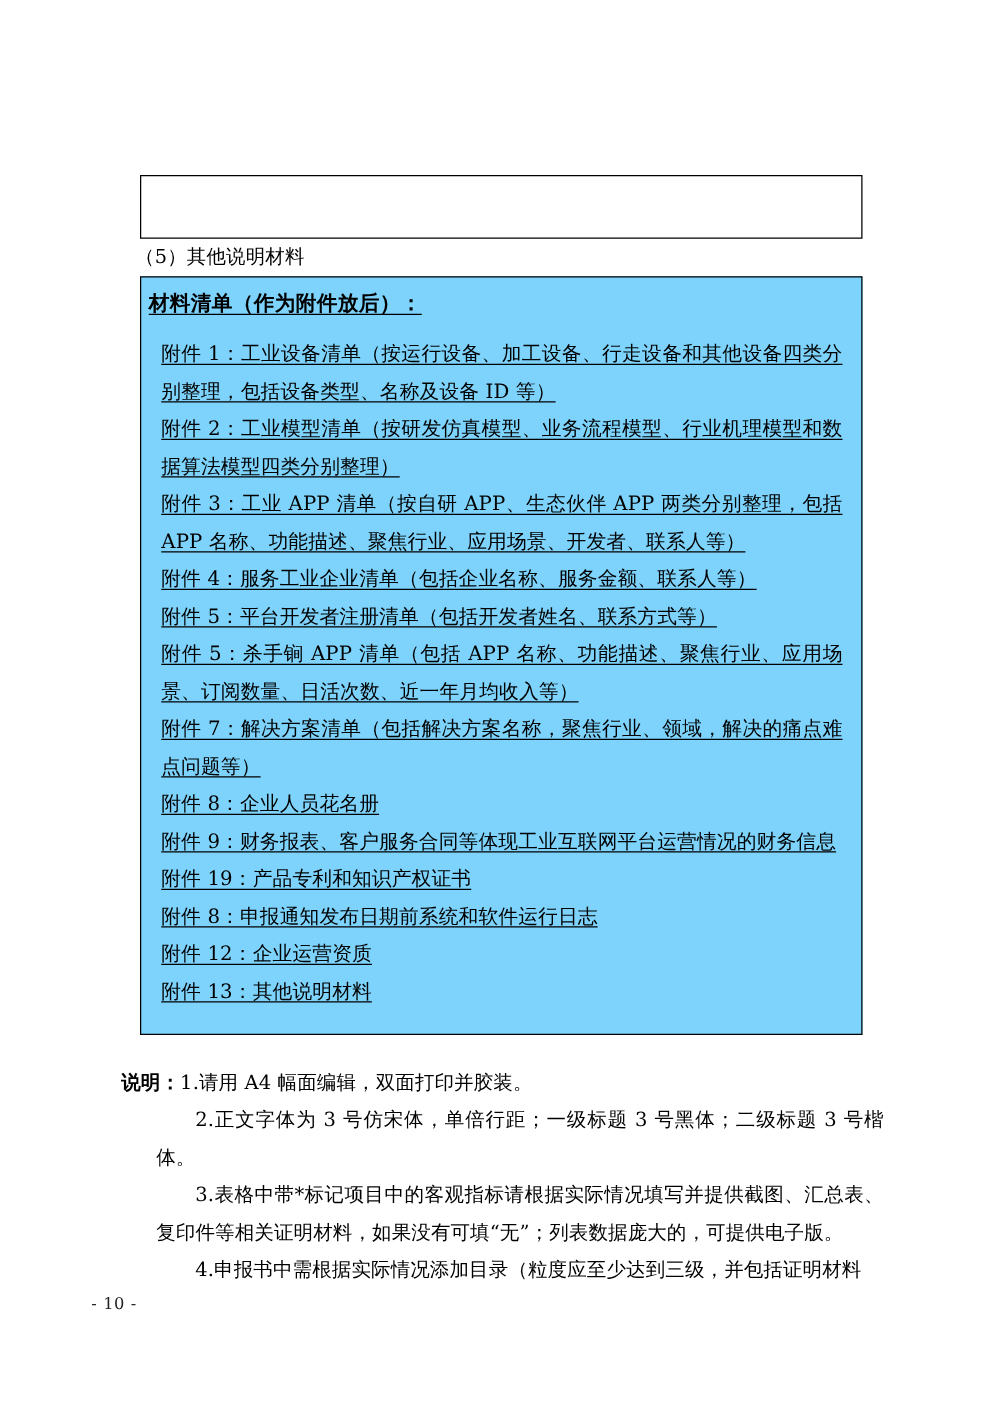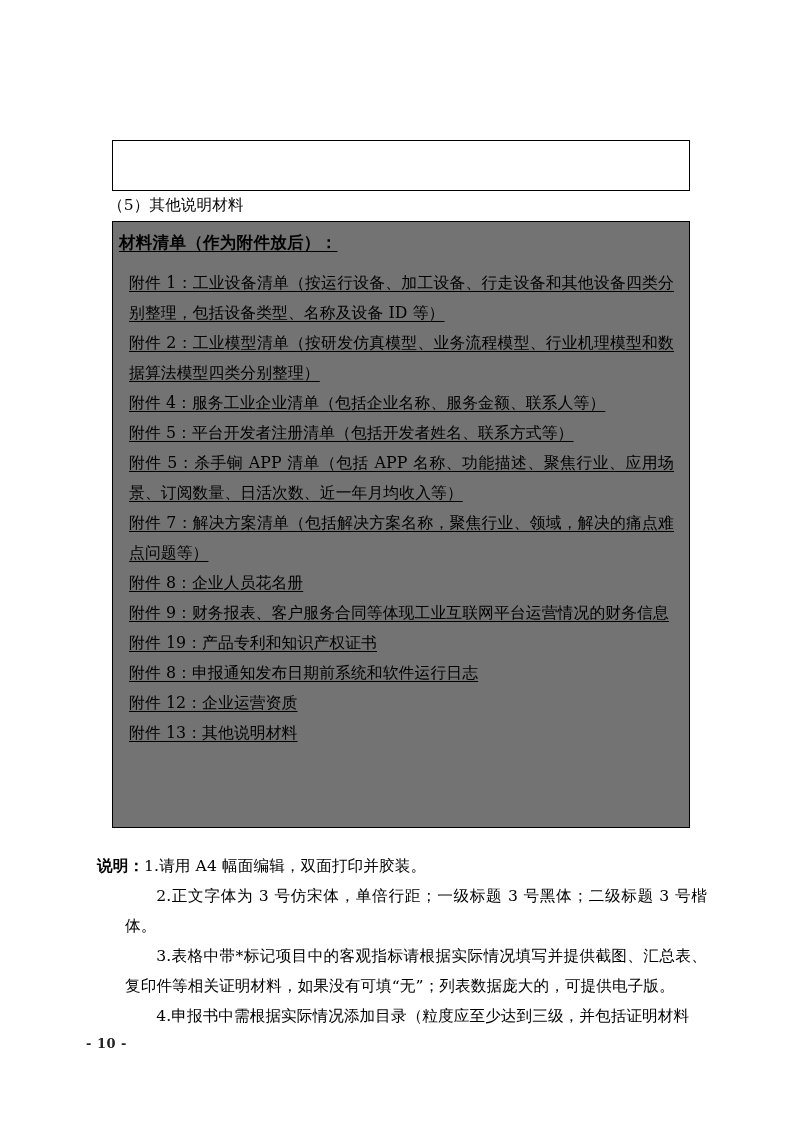--- a/index.html
+++ b/index.html
@@ -49,21 +49,21 @@
 
   
   .list-box {
     position: absolute;
     left: 112px;
     top: 221px;
     width: 578px;
     height: 607px;
     border: 1.4px solid #000;
     box-sizing: border-box;
-    background: #737373;
+    background: #7dd3fc;
     padding: 6px 5px 0 6px;
   }
 
   .list-heading {
     font-weight: bold;
     font-size: 16.5px;
     line-height: 30px;
     text-decoration: underline;
     text-underline-offset: 3px;
     display: inline-block;
@@ -105,43 +105,43 @@
     text-indent: 2em;
     margin-left: 28px;
   }
   .notes-label {
     font-weight: bold;
   }
 
   
   .page-number {
     position: absolute;
-    left: 86px;
+    left: 73px;
     top: 1036px;
     font-size: 13px;
     letter-spacing: 0.5px;
     color: #222;
-    font-weight: bold;
   }
 </style>
 </head>
 <body>
 
 <div class="page">
 
   <div class="top-box"></div>
 
   <div class="section-caption">（5）其他说明材料</div>
 
   <div class="list-box">
     <div class="list-heading">材料清单（作为附件放后）：</div>
 
     <ul class="attach-list">
       <li class="attach-item">附件 1：工业设备清单（按运行设备、加工设备、行走设备和其他设备四类分别整理，包括设备类型、名称及设备 ID 等）</li>
       <li class="attach-item">附件 2：工业模型清单（按研发仿真模型、业务流程模型、行业机理模型和数据算法模型四类分别整理）</li>
+      <li class="attach-item">附件 3：工业 APP 清单（按自研 APP、生态伙伴 APP 两类分别整理，包括 APP 名称、功能描述、聚焦行业、应用场景、开发者、联系人等）</li>
       <li class="attach-item">附件 4：服务工业企业清单（包括企业名称、服务金额、联系人等）</li>
       <li class="attach-item">附件 5：平台开发者注册清单（包括开发者姓名、联系方式等）</li>
       <li class="attach-item">附件 5：杀手锏 APP 清单（包括 APP 名称、功能描述、聚焦行业、应用场景、订阅数量、日活次数、近一年月均收入等）</li>
       <li class="attach-item">附件 7：解决方案清单（包括解决方案名称，聚焦行业、领域，解决的痛点难点问题等）</li>
       <li class="attach-item">附件 8：企业人员花名册</li>
       <li class="attach-item">附件 9：财务报表、客户服务合同等体现工业互联网平台运营情况的财务信息</li>
       <li class="attach-item">附件 19：产品专利和知识产权证书</li>
       <li class="attach-item">附件 8：申报通知发布日期前系统和软件运行日志</li>
       <li class="attach-item">附件 12：企业运营资质</li>
       <li class="attach-item">附件 13：其他说明材料</li>

